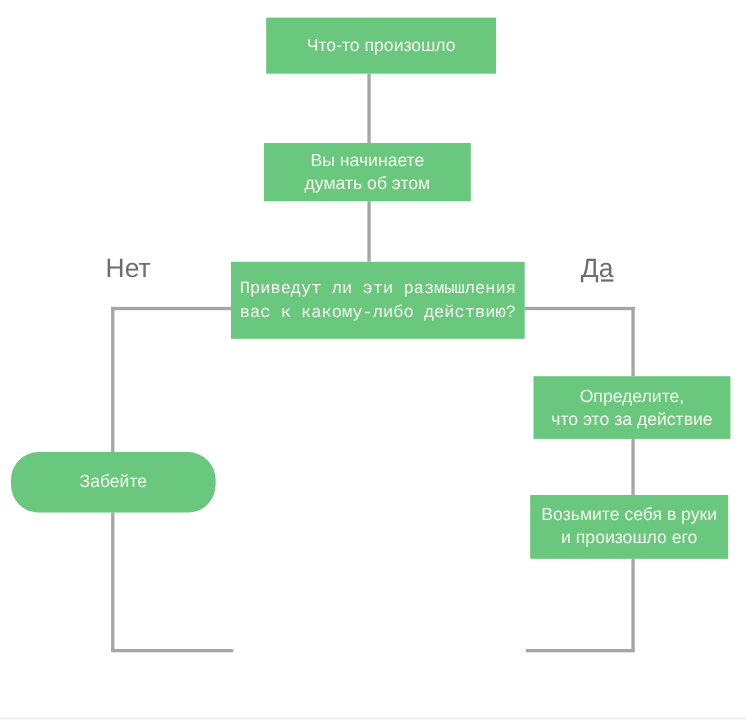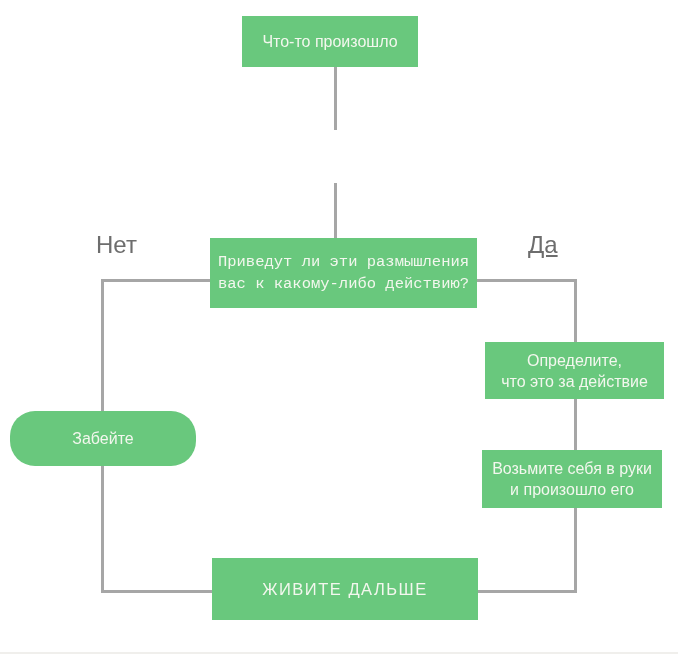--- a/index.html
+++ b/index.html
@@ -42,21 +42,21 @@
     z-index:2;
   }
   .footer-line{
     position:absolute;
     left:0;bottom:3px;width:678px;height:2px;
     background:#f0efec;
     z-index:0;
   }
 
   
-  #n-event    {left:242px;top:16px; width:176px;height:51px;}
+  #n-event    {left:242px;top:16px; width:209px;height:51px;}
   #n-think    {left:240px;top:130px;width:188px;height:53px;}
   #n-decision {left:210px;top:238px;width:267px;height:70px;font-family:Liberation Mono, monospace;}
   #n-define   {left:485px;top:342px;width:179px;height:57px;}
   #n-act      {left:482px;top:450px;width:180px;height:58px;}
   #n-forget   {left:10px; top:411px;width:186px;height:55px;border-radius:25px;}
   #n-live     {left:212px;top:558px;width:266px;height:62px;}
 
   
   #e-v1      {left:334px;top:67px; width:3px;  height:63px;}
   #e-v2      {left:334px;top:183px;width:3px;  height:55px;}
@@ -89,28 +89,29 @@
   <div class="edge" id="e-yes-v1"></div>
   <div class="edge" id="e-yes-v2"></div>
   <div class="edge" id="e-yes-v3"></div>
   <div class="edge" id="e-yes-h2"></div>
 
   <div class="branch-label" id="lbl-no">Нет</div>
   <div class="branch-label" id="lbl-yes">Да</div>
 
   <div class="node" id="n-event">Что-то произошло</div>
 
+  <div class="node" id="n-think">Вы начинаете
+думать об этом</div>
 
   <div class="node decision" id="n-decision">Приведут ли эти размышления
 вас к какому-либо действию?</div>
 
   <div class="node" id="n-define">Определите,
 что это за действие</div>
 
   <div class="node" id="n-act">Возьмите себя в руки
 и произошло его</div>
 
   <div class="node" id="n-forget">Забейте</div>
 
-  <div class="node caps" id="n-live">ЖИВИТЕ ДАЛЬШЕ</div>
 
   <div class="footer-line"></div>
 </div>
 
 </body></html>

